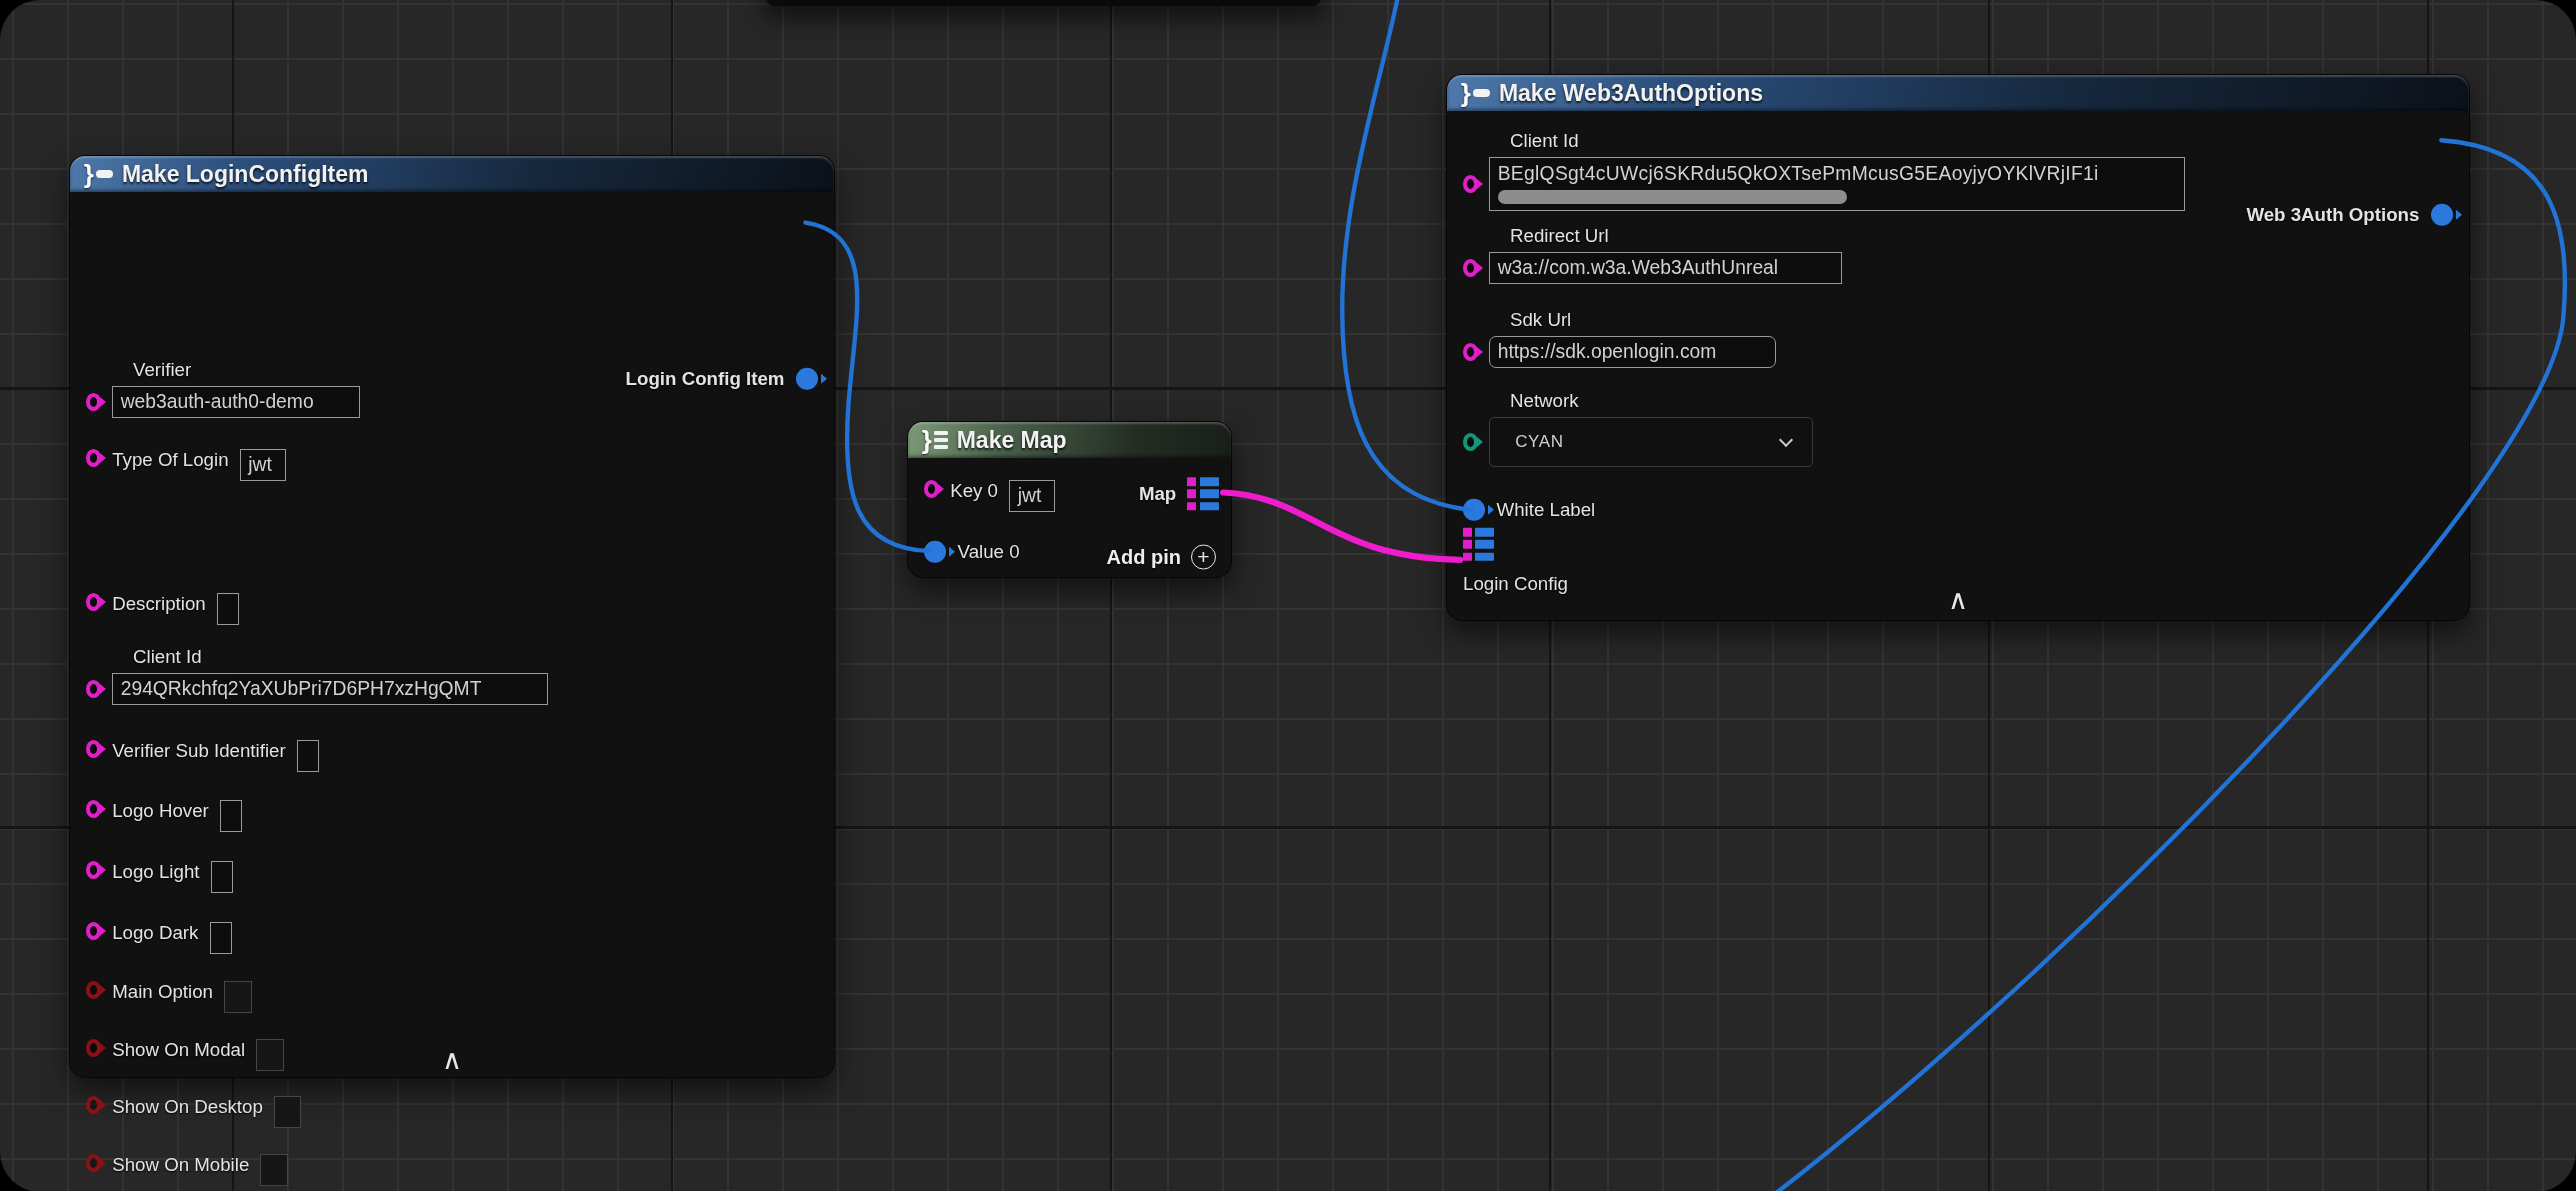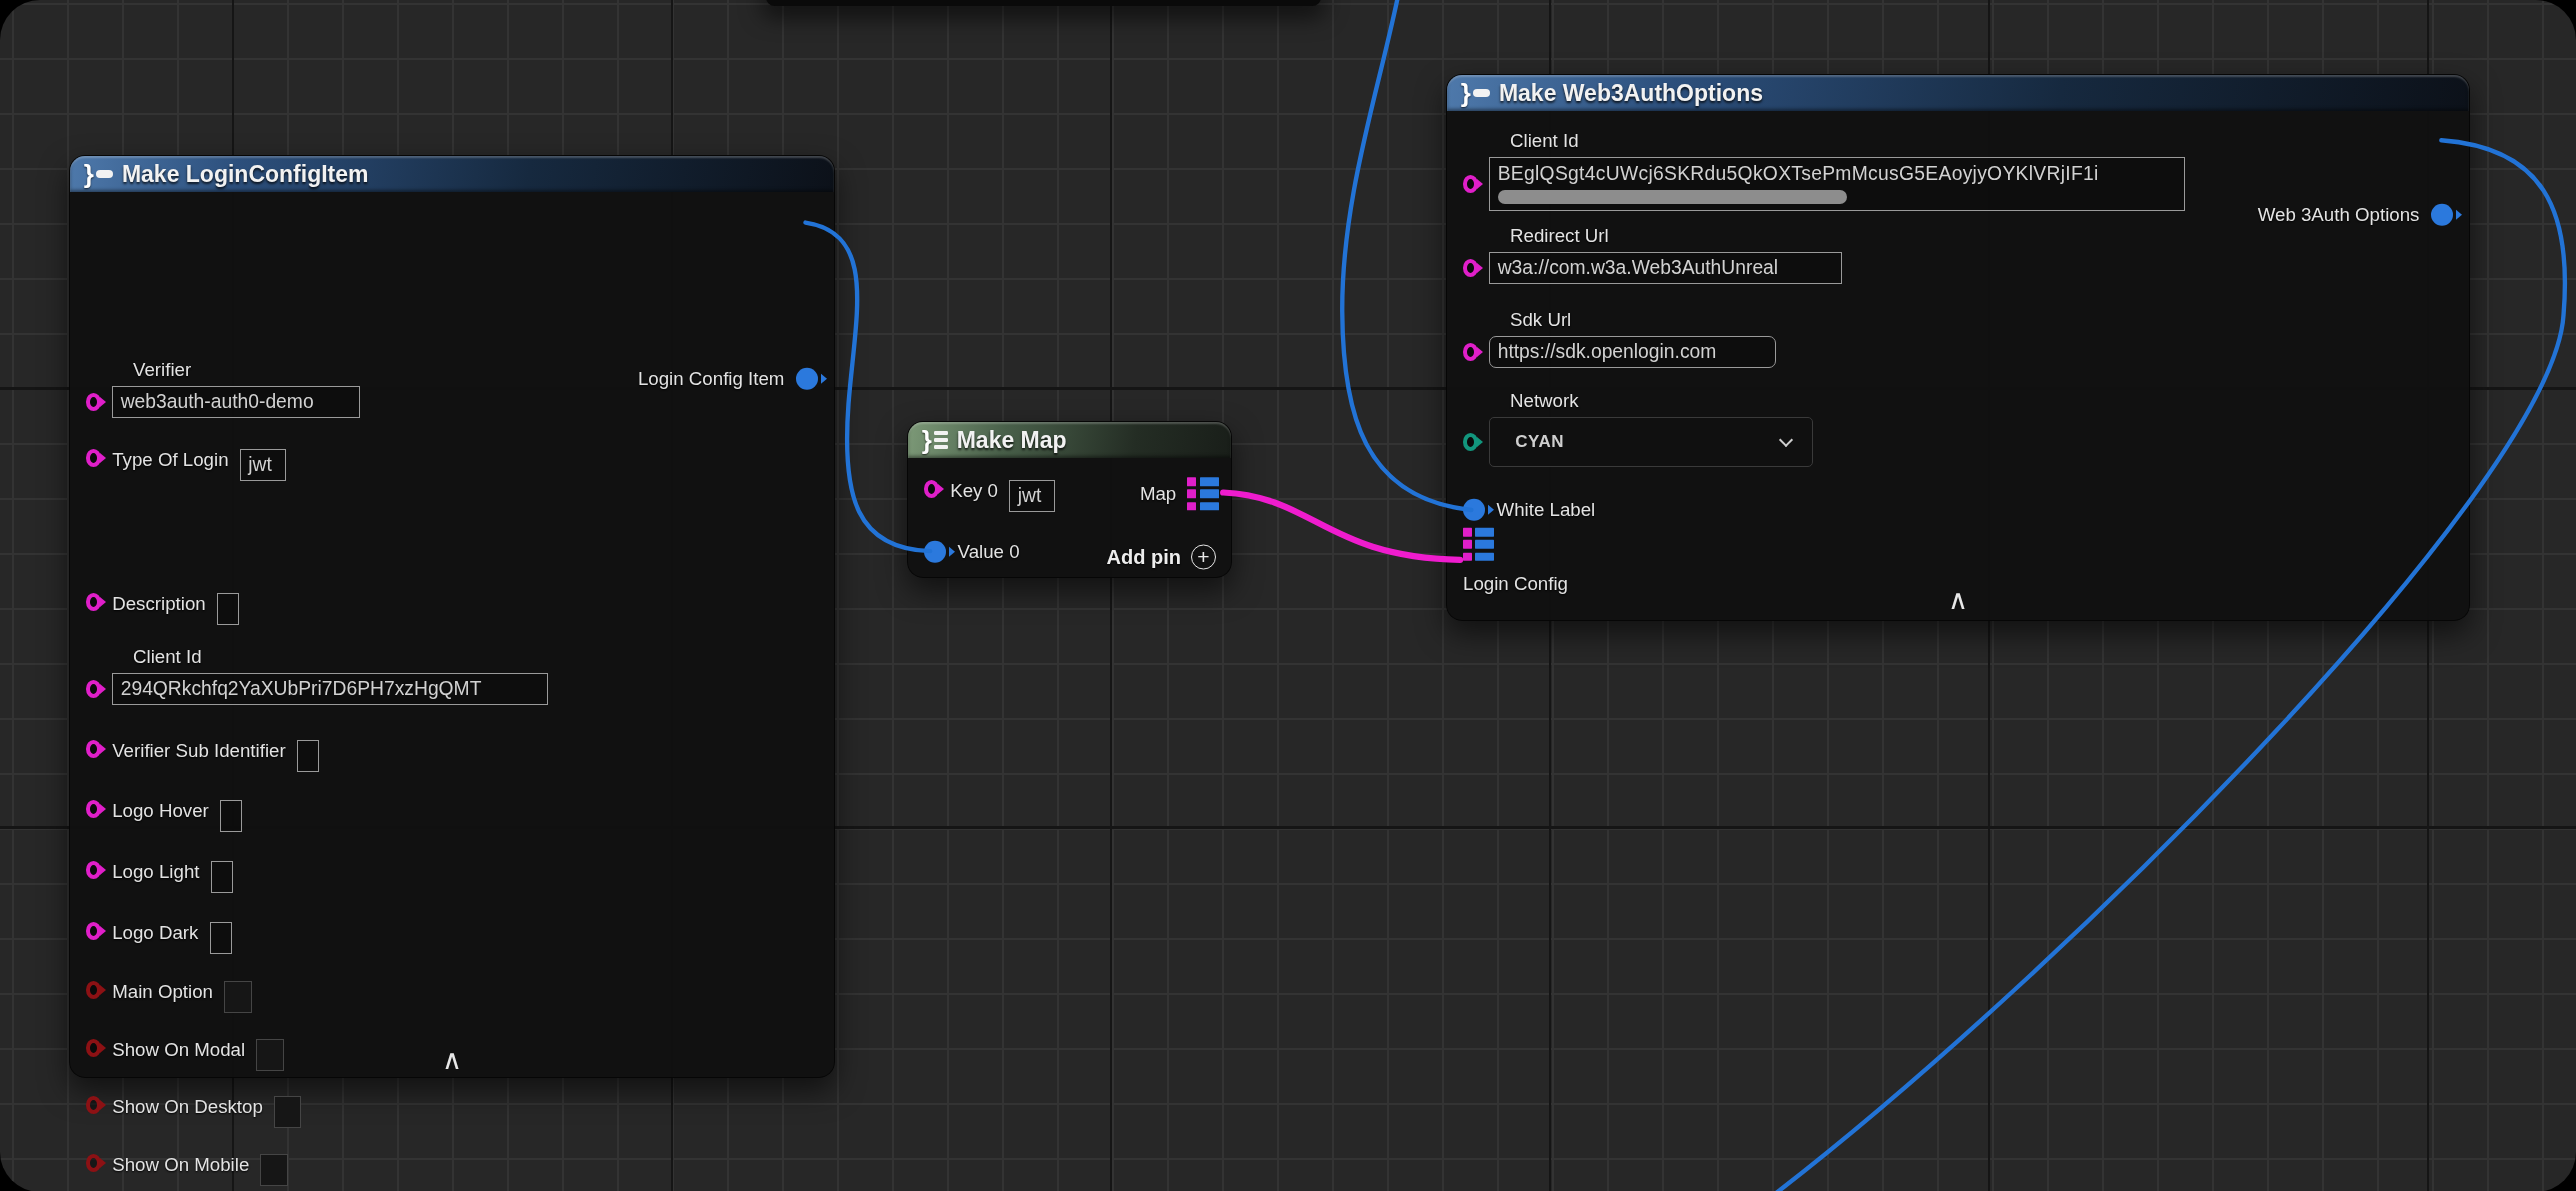--- a/index.html
+++ b/index.html
@@ -78,31 +78,31 @@
 
   
   .tfield{height:32px;border:1.9px solid #9a9a9a;background:rgba(8,8,8,.4);color:#d2d2d2;
     font-size:19.3px;display:flex;align-items:center;padding:0 7.5px;white-space:nowrap;overflow:hidden;}
   .tfield.empty{width:22.4px;padding:0;}
   .bigfield{width:696px;border:1.9px solid #9a9a9a;background:rgba(8,8,8,.4);padding:5px 7.5px 6.2px;}
   .bigfield .line{font-size:19.3px;color:#d2d2d2;white-space:nowrap;overflow:hidden;letter-spacing:0.3px;}
   .bigfield .scrollbar{width:349px;height:13.7px;background:#8d8d8d;border-radius:6.9px;margin-top:5px;}
   .checkbox{width:27.4px;height:32px;border:1.9px solid #454545;background:#161616;flex:none;}
   .dropdown{width:324px;height:50px;background:#101010;border:1.2px solid #3a3a3a;border-radius:5px;
-    display:flex;align-items:center;justify-content:space-between;padding:0 21px 0 25px;font-weight:bold;}
+    display:flex;align-items:center;justify-content:space-between;padding:0 21px 0 25px;}
   .dropdown .dval{font-size:17px;color:#cfcfcf;letter-spacing:0.6px;}
   .caret{width:10px;height:10px;border-right:2.5px solid #cfcfcf;border-bottom:2.5px solid #cfcfcf;transform:rotate(45deg);margin-top:-5px;}
 
   .chev{position:absolute;left:50%;transform:translateX(-50%);font-size:27.4px;color:#e8e8e8;line-height:1;}
   .addpin{display:flex;align-items:center;gap:10px;}
   .addpin .ap-label{font-size:20px;font-weight:700;color:#ededed;text-shadow:0 1.2px 1.9px #000;}
   .ap-icon{width:25px;height:25px;border:1.9px solid #e8e8e8;border-radius:50%;color:#e8e8e8;
     display:flex;align-items:center;justify-content:center;flex:none;}
   .ap-icon::before{content:"+";font-size:21px;line-height:1;margin-top:-1.2px;}
-  .olabel{font-size:18.7px;color:#e3e3e3;text-shadow:0 1.2px 1.9px #000;white-space:nowrap;}
+  .olabel{font-size:18.7px;color:#e3e3e3;text-shadow:0 1.2px 1.9px #000;white-space:nowrap;font-weight:bold;}
 </style>
 </head>
 <body>
 
 <div id="screen">
   <div class="canvas">
 
     <div class="offscreen-node-edge"></div>
 
     <svg class="wires" width="2576" height="1192" viewBox="0 0 4132 1912">

